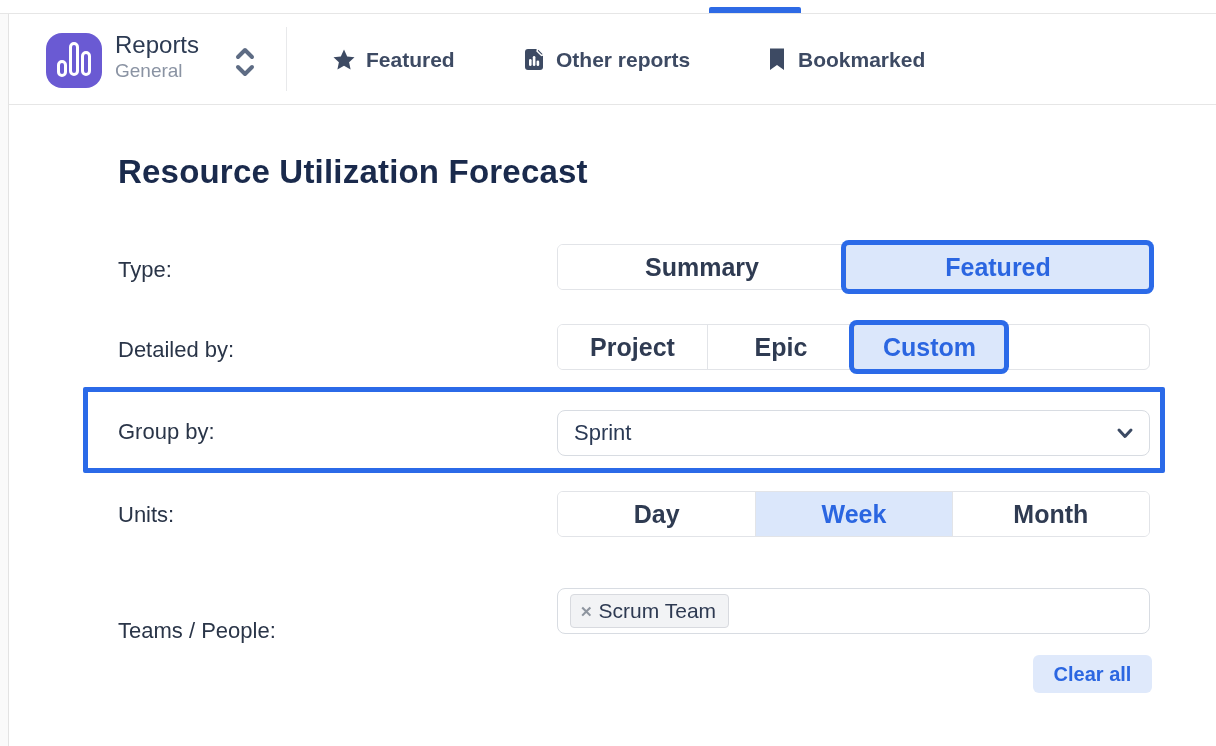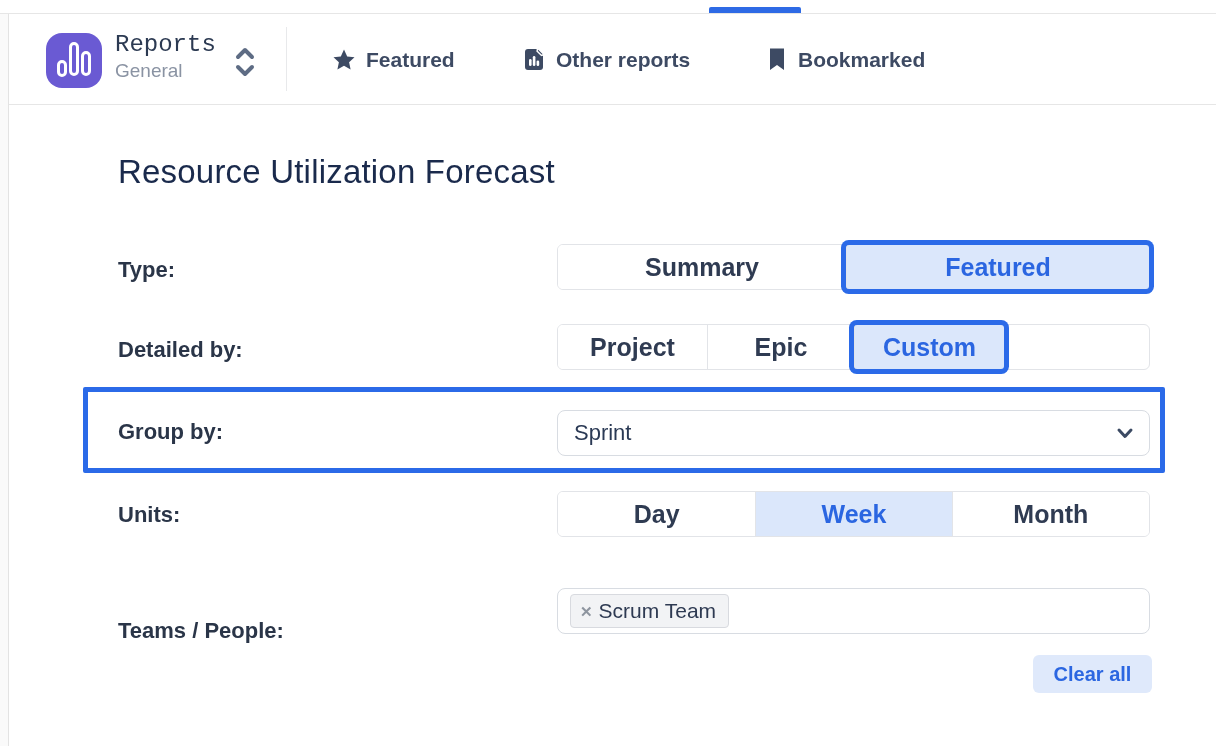--- a/index.html
+++ b/index.html
@@ -13,34 +13,34 @@
   #left-strip { left:0; top:14px; width:8px; height:732px; background:#FAFAFA; }
   #left-edge  { left:8px; top:14px; width:1px; height:732px; background:#E3E3E3; }
 
   
   #header { left:9px; top:14px; width:1207px; height:91px; background:#fff; border-bottom:1px solid #E6E6E6; }
   #logo { left:37px; top:19px; width:56px; height:55px; background:#6A5AD3; border-radius:16px; }
   .logo-bar { position:absolute; width:10px; border:3.5px solid #fff; border-radius:5px; background:transparent; }
   .logo-bar.s { left:11px; top:27px; height:17px; }
   .logo-bar.t { left:23px; top:9px;  height:34px; }
   .logo-bar.m { left:35px; top:18px; height:25px; }
-  #brand-title { left:106px; top:17px; font-size:24px; font-weight:500; color:#2C3A52;font-family:Liberation Mono, monospace; }
+  #brand-title { left:106px; top:17px; font-size:24px; font-weight:500; color:#2C3A52; }
   #brand-sub   { left:106px; top:46px; font-size:19px; font-weight:400; color:#8A93A3; }
   #brand-chevrons { left:224px; top:32px; }
   #header-divider { left:277px; top:13px; width:1px; height:64px; background:#E8E9EB; }
   .tab { position:absolute; top:0; height:91px; display:flex; align-items:center; gap:10px; cursor:pointer; }
   .tab-label { font-size:21px; font-weight:600; color:#3D4A63; }
   #tab-featured { left:323px; }
   #tab-other    { left:513px; }
   #tab-bookmarked { left:757px; }
 
   
-  #page-title { left:118px; top:153px; font-size:33px; font-weight:400; color:#1A2A4C; letter-spacing:0.2px; }
+  #page-title { left:118px; top:153px; font-size:33px; font-weight:700; color:#1A2A4C; letter-spacing:0.2px; }
 
-  .field-label { position:absolute; left:118px; font-size:22px; font-weight:700; color:#2A3548; }
+  .field-label { position:absolute; left:118px; font-size:22px; font-weight:400; color:#2A3548; }
   #label-type { top:257px; }
   #label-detailed-by { top:337px; }
   #label-group-by { top:419px; }
   #label-units { top:502px; }
   #label-teams { top:598px;margin-top:20px; }
 
   .segctl { position:absolute; left:557px; width:593px; height:46px; display:flex; background:#fff;
             border:1px solid #E2E4E8; border-radius:6px; }
   .seg { display:flex; align-items:center; justify-content:center; font-size:25px; font-weight:600;
          color:#2F3B52; border-left:1px solid #E2E4E8; cursor:pointer; background:#fff; }

